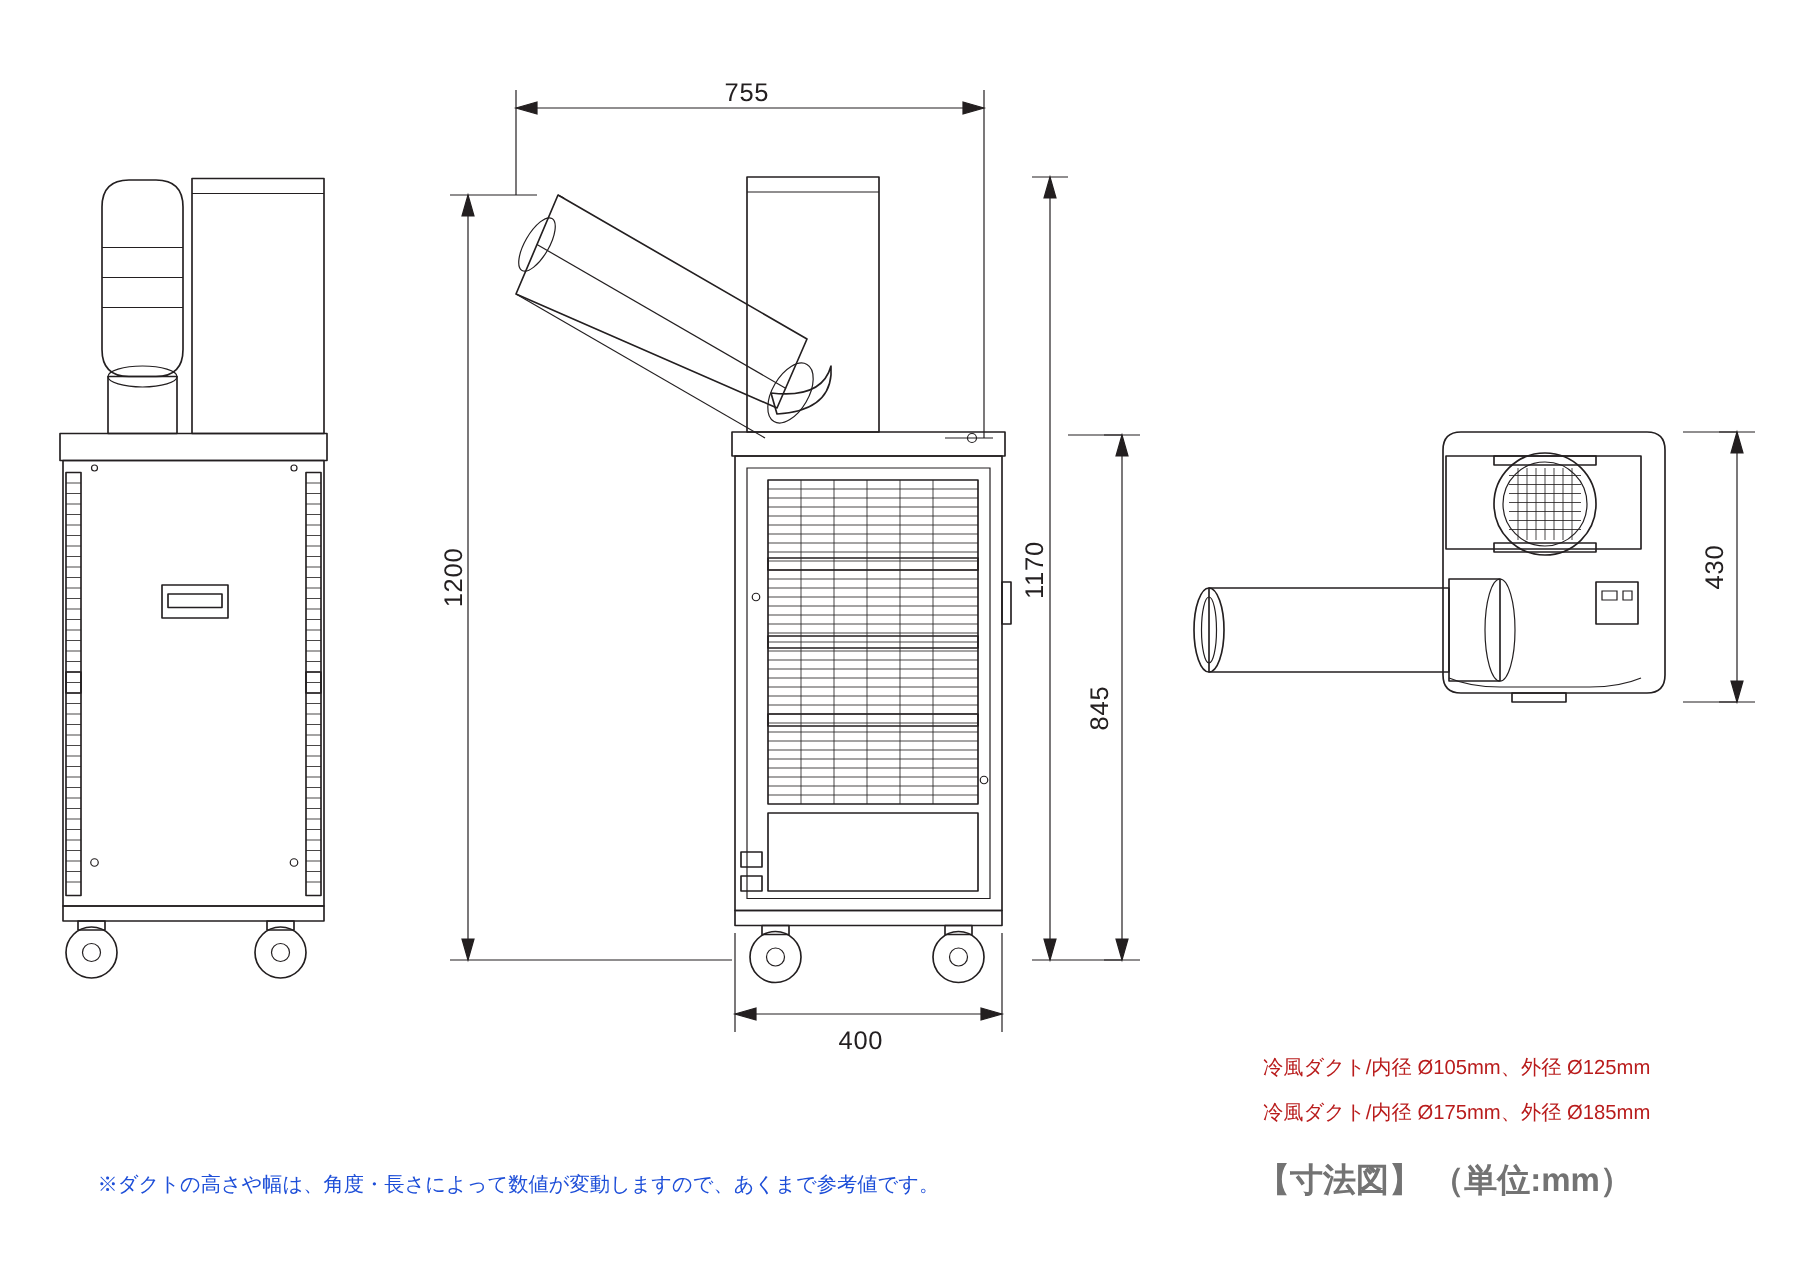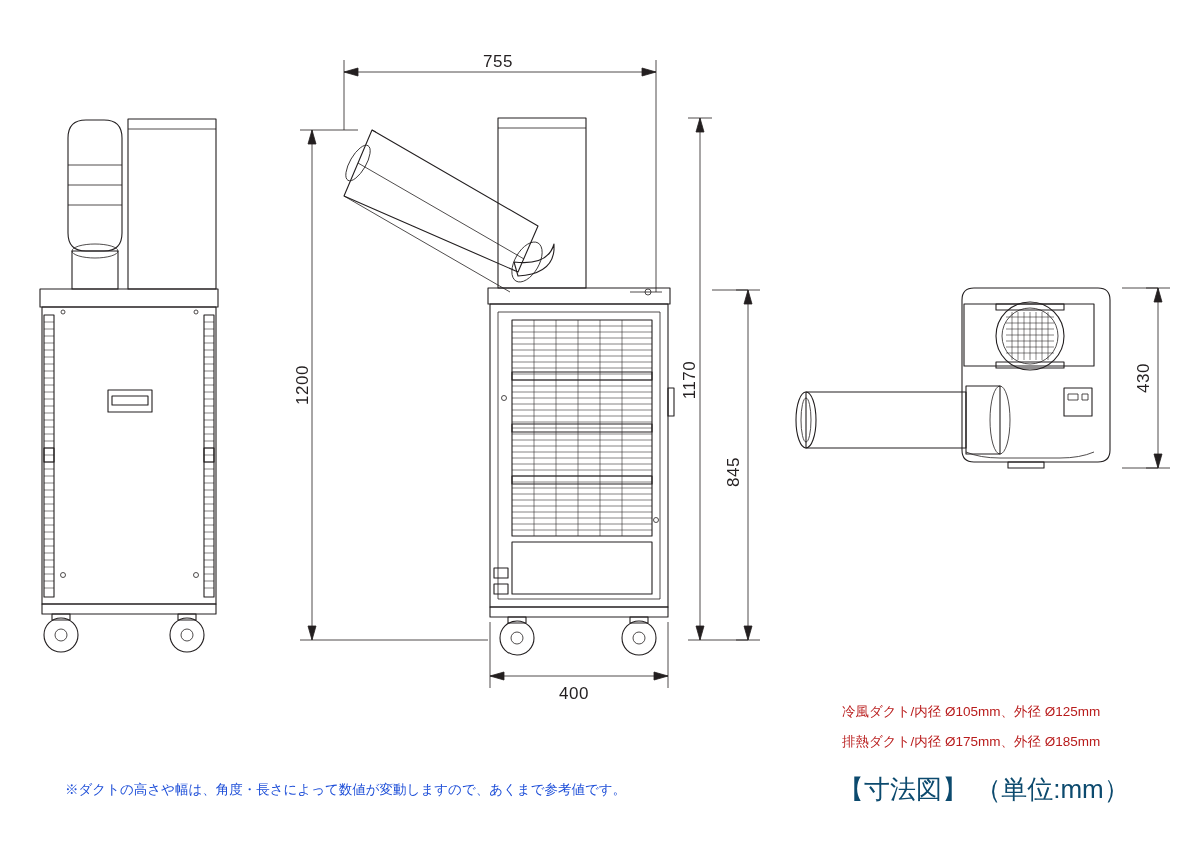--- a/index.html
+++ b/index.html
@@ -36,24 +36,24 @@
   }
   .spec {
     position: absolute;
     font-size: 13.5px;
     color: #b91c1c;
     white-space: nowrap;
     line-height: 2.0;
   }
   .title {
     position: absolute;
-    font-size: 26px;
-    color: #0c4a6e;
-    white-space: nowrap;
-    font-weight: 400;
+    font-size: 22px;
+    color: #737373;
+    white-space: nowrap;
+    font-weight: 700;
   }
   svg {
     position: absolute;
     left: 0;
     top: 0;
     overflow: visible;
   }
   .drw {
     fill: none;
     stroke: #231f20;
@@ -276,19 +276,19 @@
 
   <div class="dim-text vert" style="left:671px; top:370px; transform: rotate(-90deg);">1170</div>
 
   <div class="dim-text vert" style="left:719px; top:462px; transform: rotate(-90deg);">845</div>
 
   <div class="dim-text" style="left:559px; top:684px;">400</div>
 
   <div class="dim-text vert" style="left:1129px; top:368px; transform: rotate(-90deg);">430</div>
 
   <div class="spec" style="left:842px; top:698px;">冷風ダクト/内径 Ø105mm、外径 Ø125mm</div>
-  <div class="spec" style="left:842px; top:728px;">排熱ダクト/内径 Ø175mm、外径 Ø185mm</div>
+  <div class="spec" style="left:842px; top:728px;">冷風ダクト/内径 Ø175mm、外径 Ø185mm</div>
 
   <div class="title" style="left:838px; top:772px;">【寸法図】 （単位:mm）</div>
 
   <div class="note" style="left:65px; top:778px;">※ダクトの高さや幅は、角度・長さによって数値が変動しますので、あくまで参考値です。</div>
 
 </div>
 
 </body></html>

